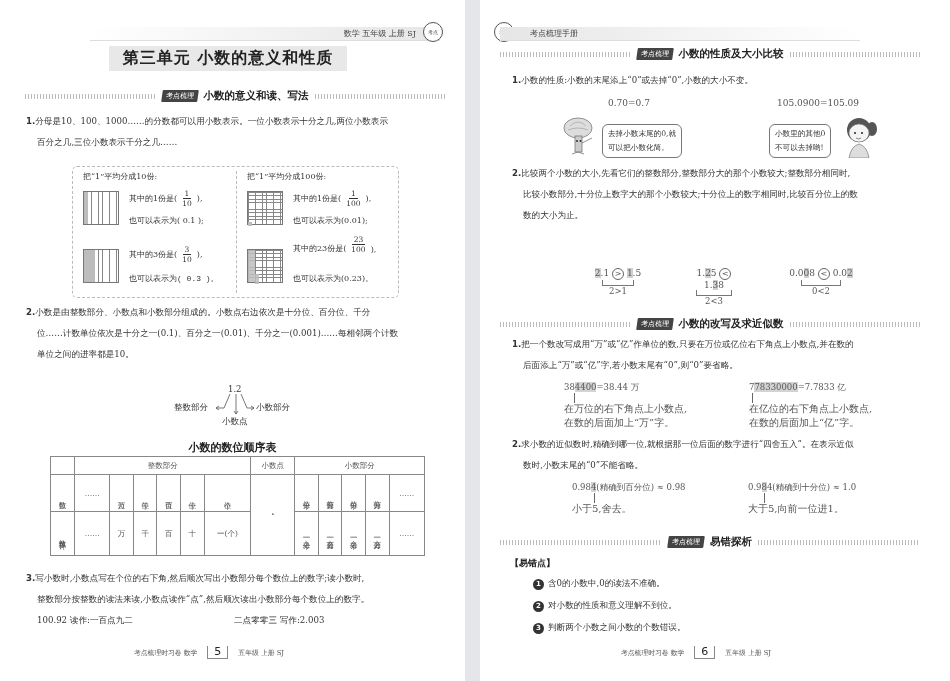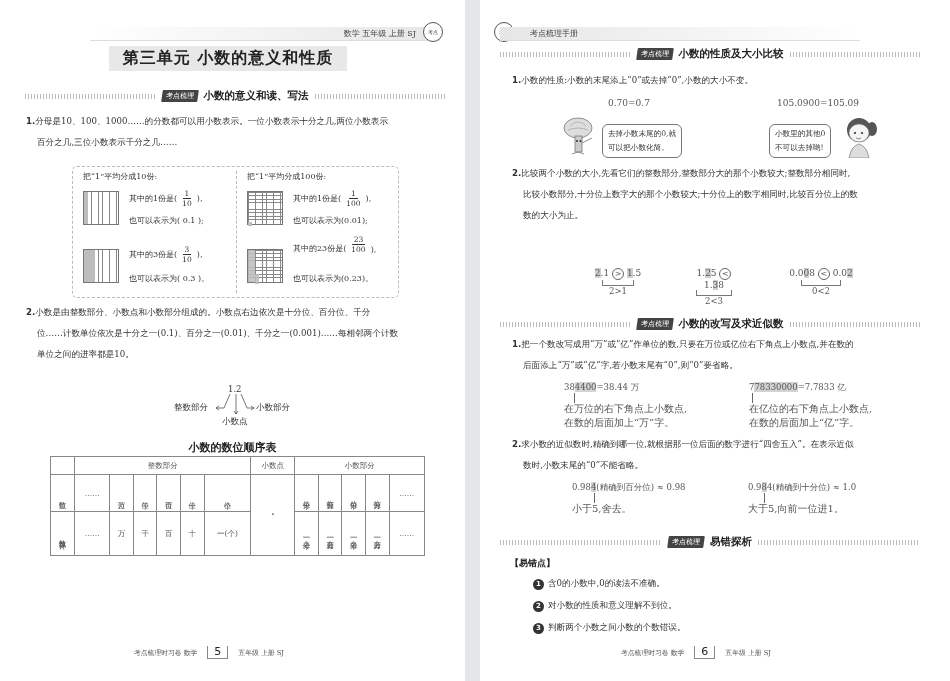--- a/index.html
+++ b/index.html
@@ -124,21 +124,21 @@
           <div class="fill" style="width:11px;height:100%;"></div>
         </div>
       <div class="row-txt" style="top:78px;">
         <span>其中的3份是(</span>
         <span class="frac">
             <span class="n">3</span>
             <span>10</span>
           </span>
         <span>),</span>
       </div>
-      <div class="row-txt" style="top:106px;">也可以表示为( 0.3 )。</div>
+      <div class="row-txt" style="top:106px;font-family:Liberation Mono, monospace;">也可以表示为( 0.3 )。</div>
     </div>
     <div class="col" style="left:164px;">
       <div class="hd">把“1”平均分成100份:</div>
       <div class="grid100" style="left:10px; top:24px;">
           <div class="fill" style="width:4px;height:4px;top:30px;"></div>
         </div>
       <div class="row-txt" style="top:22px;">
         <span>其中的1份是(</span>
         <span class="frac">
             <span class="n">1</span>
@@ -218,20 +218,28 @@
       <td>一(个)</td>
       <td><span class="v">十分之一</span></td>
       <td><span class="v">百分之一</span></td>
       <td><span class="v">千分之一</span></td>
       <td><span class="v">万分之一</span></td>
       <td>……</td>
     </tr>
   </tbody>
     </table>
 
+  <div class="para" style="left:26px; top:568px; width:420px;">
+    <div><b class="num">3.</b><span>写小数时,小数点写在个位的右下角,然后顺次写出小数部分每个数位上的数字;读小数时,</span></div>
+    <div style="padding-left:11px;">整数部分按整数的读法来读,小数点读作“点”,然后顺次读出小数部分每个数位上的数字。</div>
+    <div style="padding-left:11px; position:relative;">
+      <span>100.92   读作:一百点九二</span>
+      <span style="position:absolute; left:208px;">二点零零三   写作:2.003</span>
+    </div>
+  </div>
 
   <div class="footer" style="left:134px;">
     <span>考点梳理时习卷   数学</span>
     <span class="pg">5</span>
     <span>五年级   上册   SJ</span>
   </div>
 </div>
 
 <div class="gutter"></div>
 

